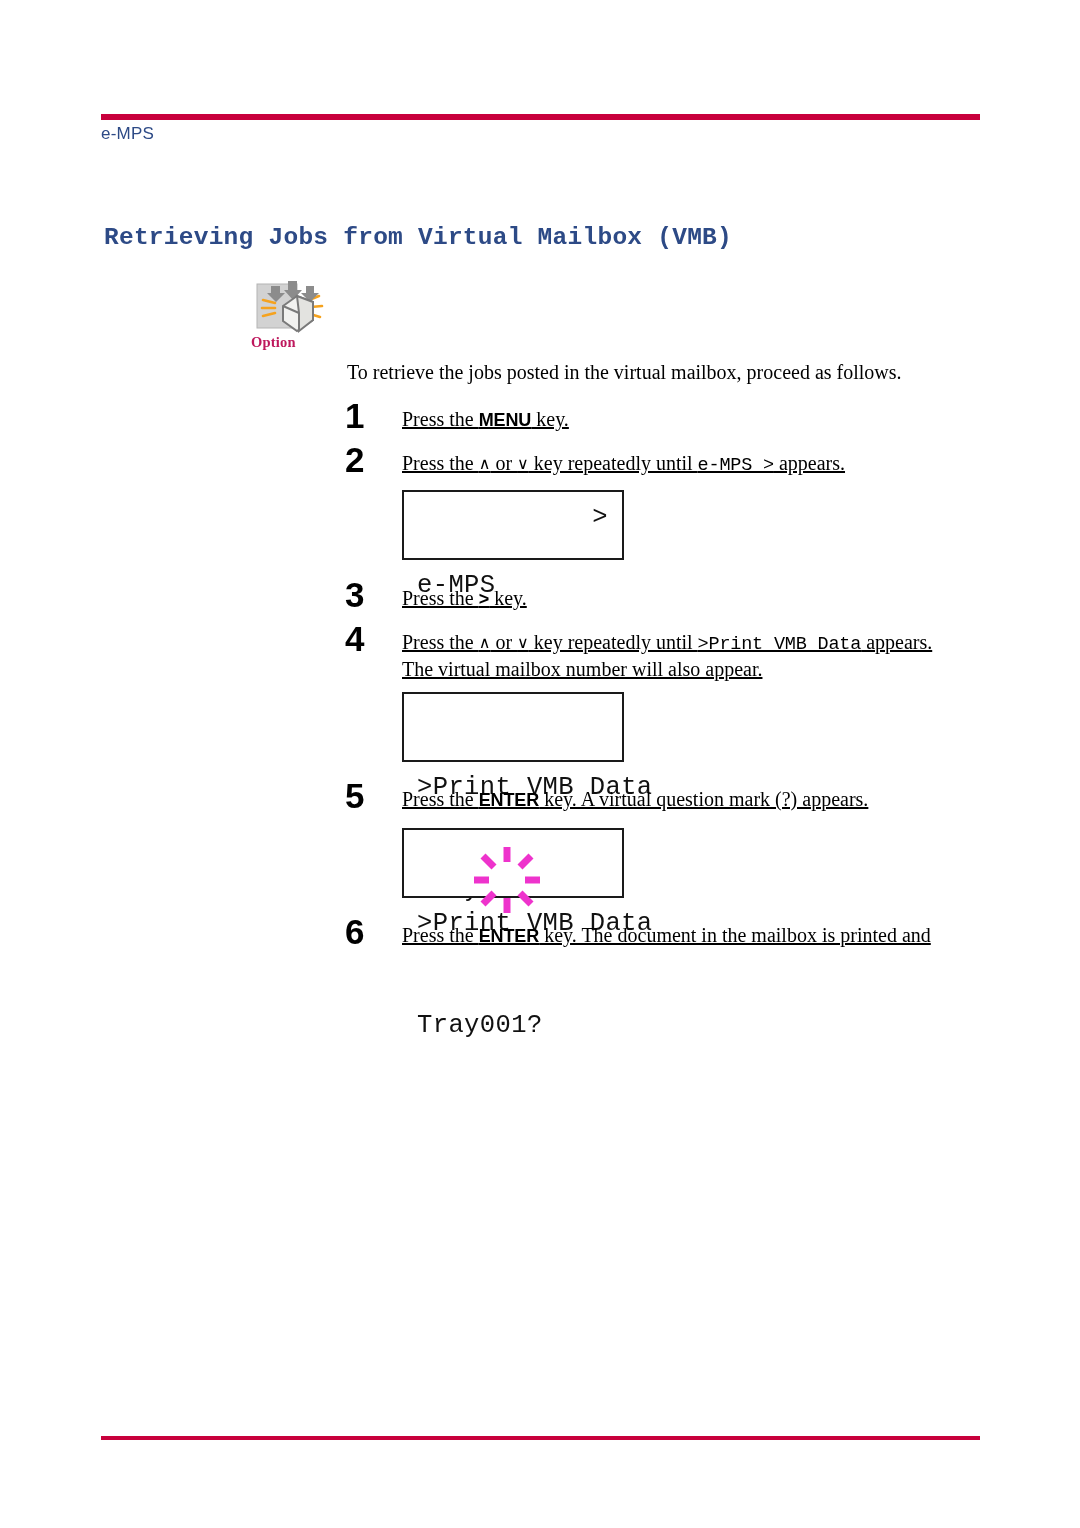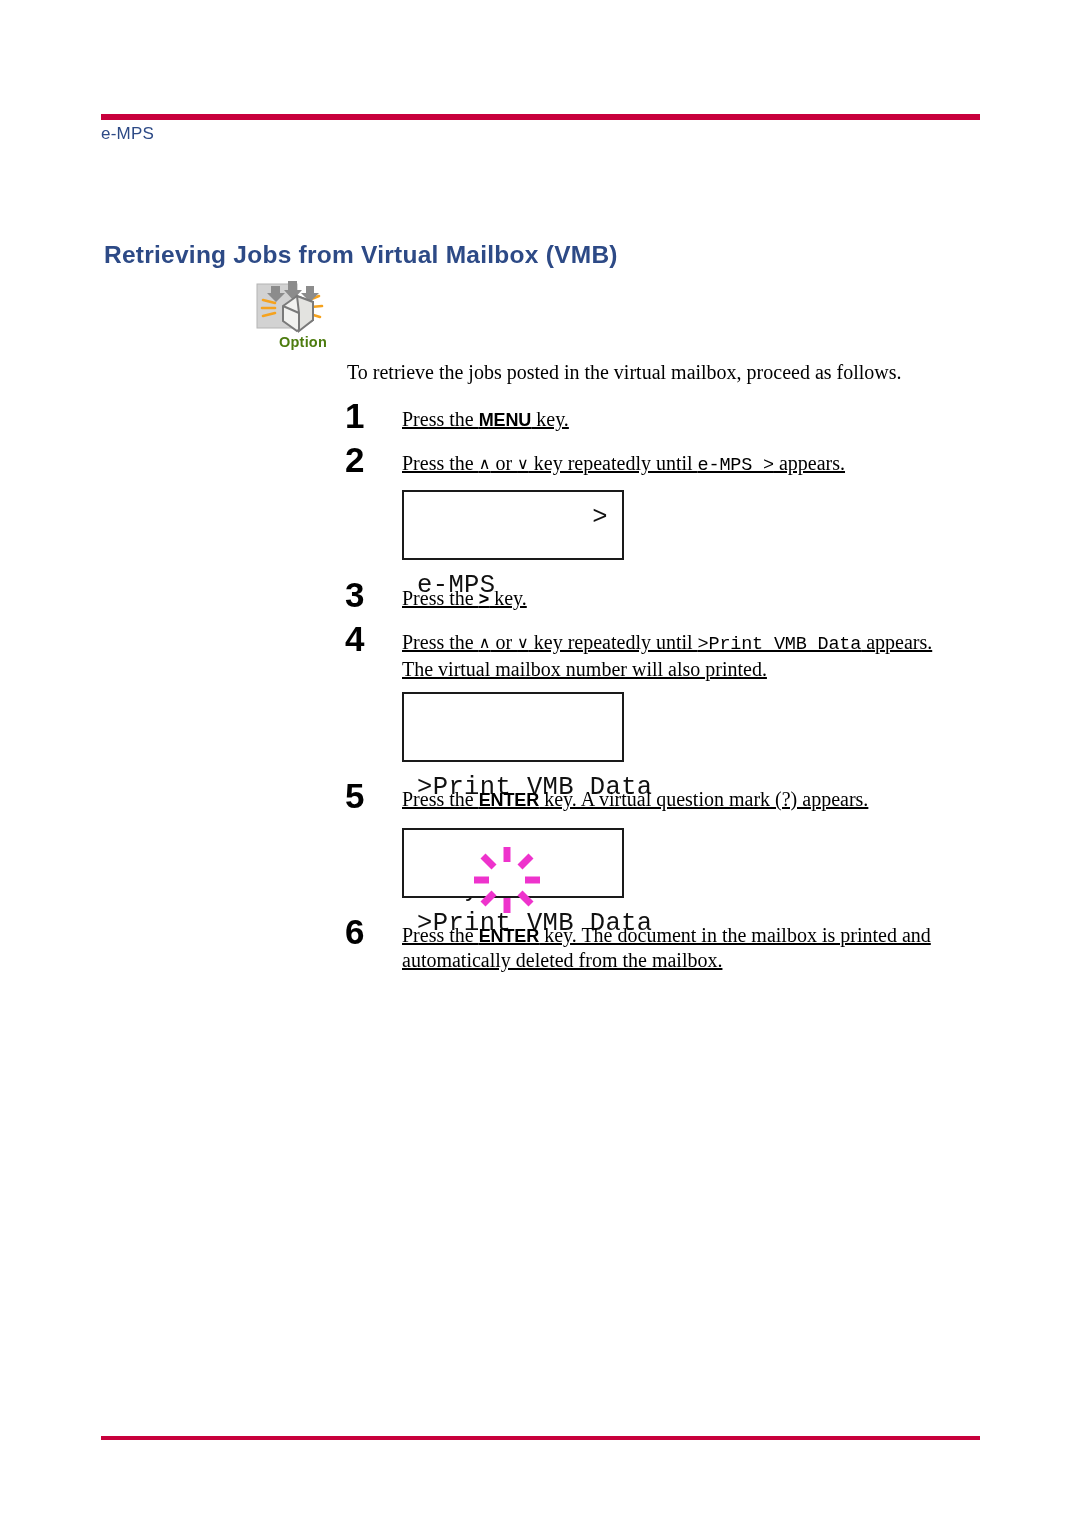--- a/index.html
+++ b/index.html
@@ -37,22 +37,22 @@
     font-family: "Liberation Sans", sans-serif;
     font-size: 17px;
     color: #2d4a86;
     letter-spacing: 0.2px;
   }
 
   
   .page-title {
     position: absolute;
     left: 104px;
-    top: 241px;
-    font-family: Liberation Sans, sans-serif;
+    top: 224px;
+    font-family: Liberation Mono, monospace;
     font-weight: bold;
     font-size: 24.5px;
     color: #2d4a86;
     letter-spacing: 0.25px;
     white-space: nowrap;
   }
 
   
   .option-box {
     position: absolute;
@@ -66,25 +66,25 @@
     left: 0;
     top: 0;
     width: 76px;
     height: 60px;
   }
   .option-caption {
     position: absolute;
     left: 0;
     top: 56px;
     width: 76px;
-    text-align: right;
-    font-family: Liberation Sans, sans-serif;
+    text-align: left;
+    font-family: Liberation Serif, serif;
     font-weight: bold;
     font-size: 14.5px;
-    color: #4d7c0f;
+    color: #be185d;
     letter-spacing: 0.2px;
   }
 
   .notice {
     position: absolute;
     left: 347px;
     top: 274px;
     width: 640px;
     font-family: "Liberation Sans", sans-serif;
     font-weight: bold;
@@ -277,53 +277,54 @@
     <span class="lcd-right">&gt;</span>
   </div>
 
   <div class="step" style="top:586px">
     <div class="step-num">3</div>
     <div class="step-body"><span>Press the </span><span class="gtkey">&gt;</span><span> key.</span></div>
   </div>
 
   <div class="step" style="top:630px">
     <div class="step-num">4</div>
-    <div class="step-body"><span>Press the </span><span class="arrowk">∧</span><span> or </span><span class="arrowk">∨</span><span> key repeatedly until </span><span class="mono">&gt;Print VMB Data</span><span> appears.</span><br><span>The virtual mailbox number will also printed.</span></div>
+    <div class="step-body"><span>Press the </span><span class="arrowk">∧</span><span> or </span><span class="arrowk">∨</span><span> key repeatedly until </span><span class="mono">&gt;Print VMB Data</span><span> appears.</span><br><span>The virtual mailbox number will also appear.</span></div>
   </div>
 
   <div class="lcd lcd-2">
     <span class="lcd-row">&gt;Print VMB Data</span>
     <span class="lcd-row">Tray001:</span>
   </div>
 
   <div class="step" style="top:787px">
     <div class="step-num">5</div>
     <div class="step-body"><span>Press the </span><span class="kb">ENTER</span><span> key. A virtual question mark (?) appears.</span></div>
   </div>
 
   <div class="lcd lcd-3">
     <span class="lcd-row">&gt;Print VMB Data</span>
+    <span class="lcd-row">Tray001?</span>
   </div>
 
   <div class="blink">
     <svg width="70" height="70" viewBox="0 0 70 70" xmlns="http://www.w3.org/2000/svg">
       <g stroke="#ee33cc" stroke-width="7" stroke-linecap="butt">
         <line x1="35" y1="2" x2="35" y2="17"></line>
         <line x1="35" y1="53" x2="35" y2="68"></line>
         <line x1="2" y1="35" x2="17" y2="35"></line>
         <line x1="53" y1="35" x2="68" y2="35"></line>
         <line x1="11" y1="11" x2="22" y2="22"></line>
         <line x1="48" y1="22" x2="59" y2="11"></line>
         <line x1="11" y1="59" x2="22" y2="48"></line>
         <line x1="48" y1="48" x2="59" y2="59"></line>
       </g>
     </svg>
   </div>
 
   <div class="step" style="top:923px">
     <div class="step-num">6</div>
-    <div class="step-body"><span>Press the </span><span class="kb">ENTER</span><span> key. The document in the mailbox is printed and</span><br><span>automatically deleted from the mailbox.</span></div>
+    <div class="step-body"><span>Press the </span><span class="kb">ENTER</span><span> key. The document in the mailbox is printed and</span><br></div>
   </div>
 
   <div class="footer-rule"></div>
   <div class="footer-page">1-68</div>
 
 </div>
 
 </body></html>

